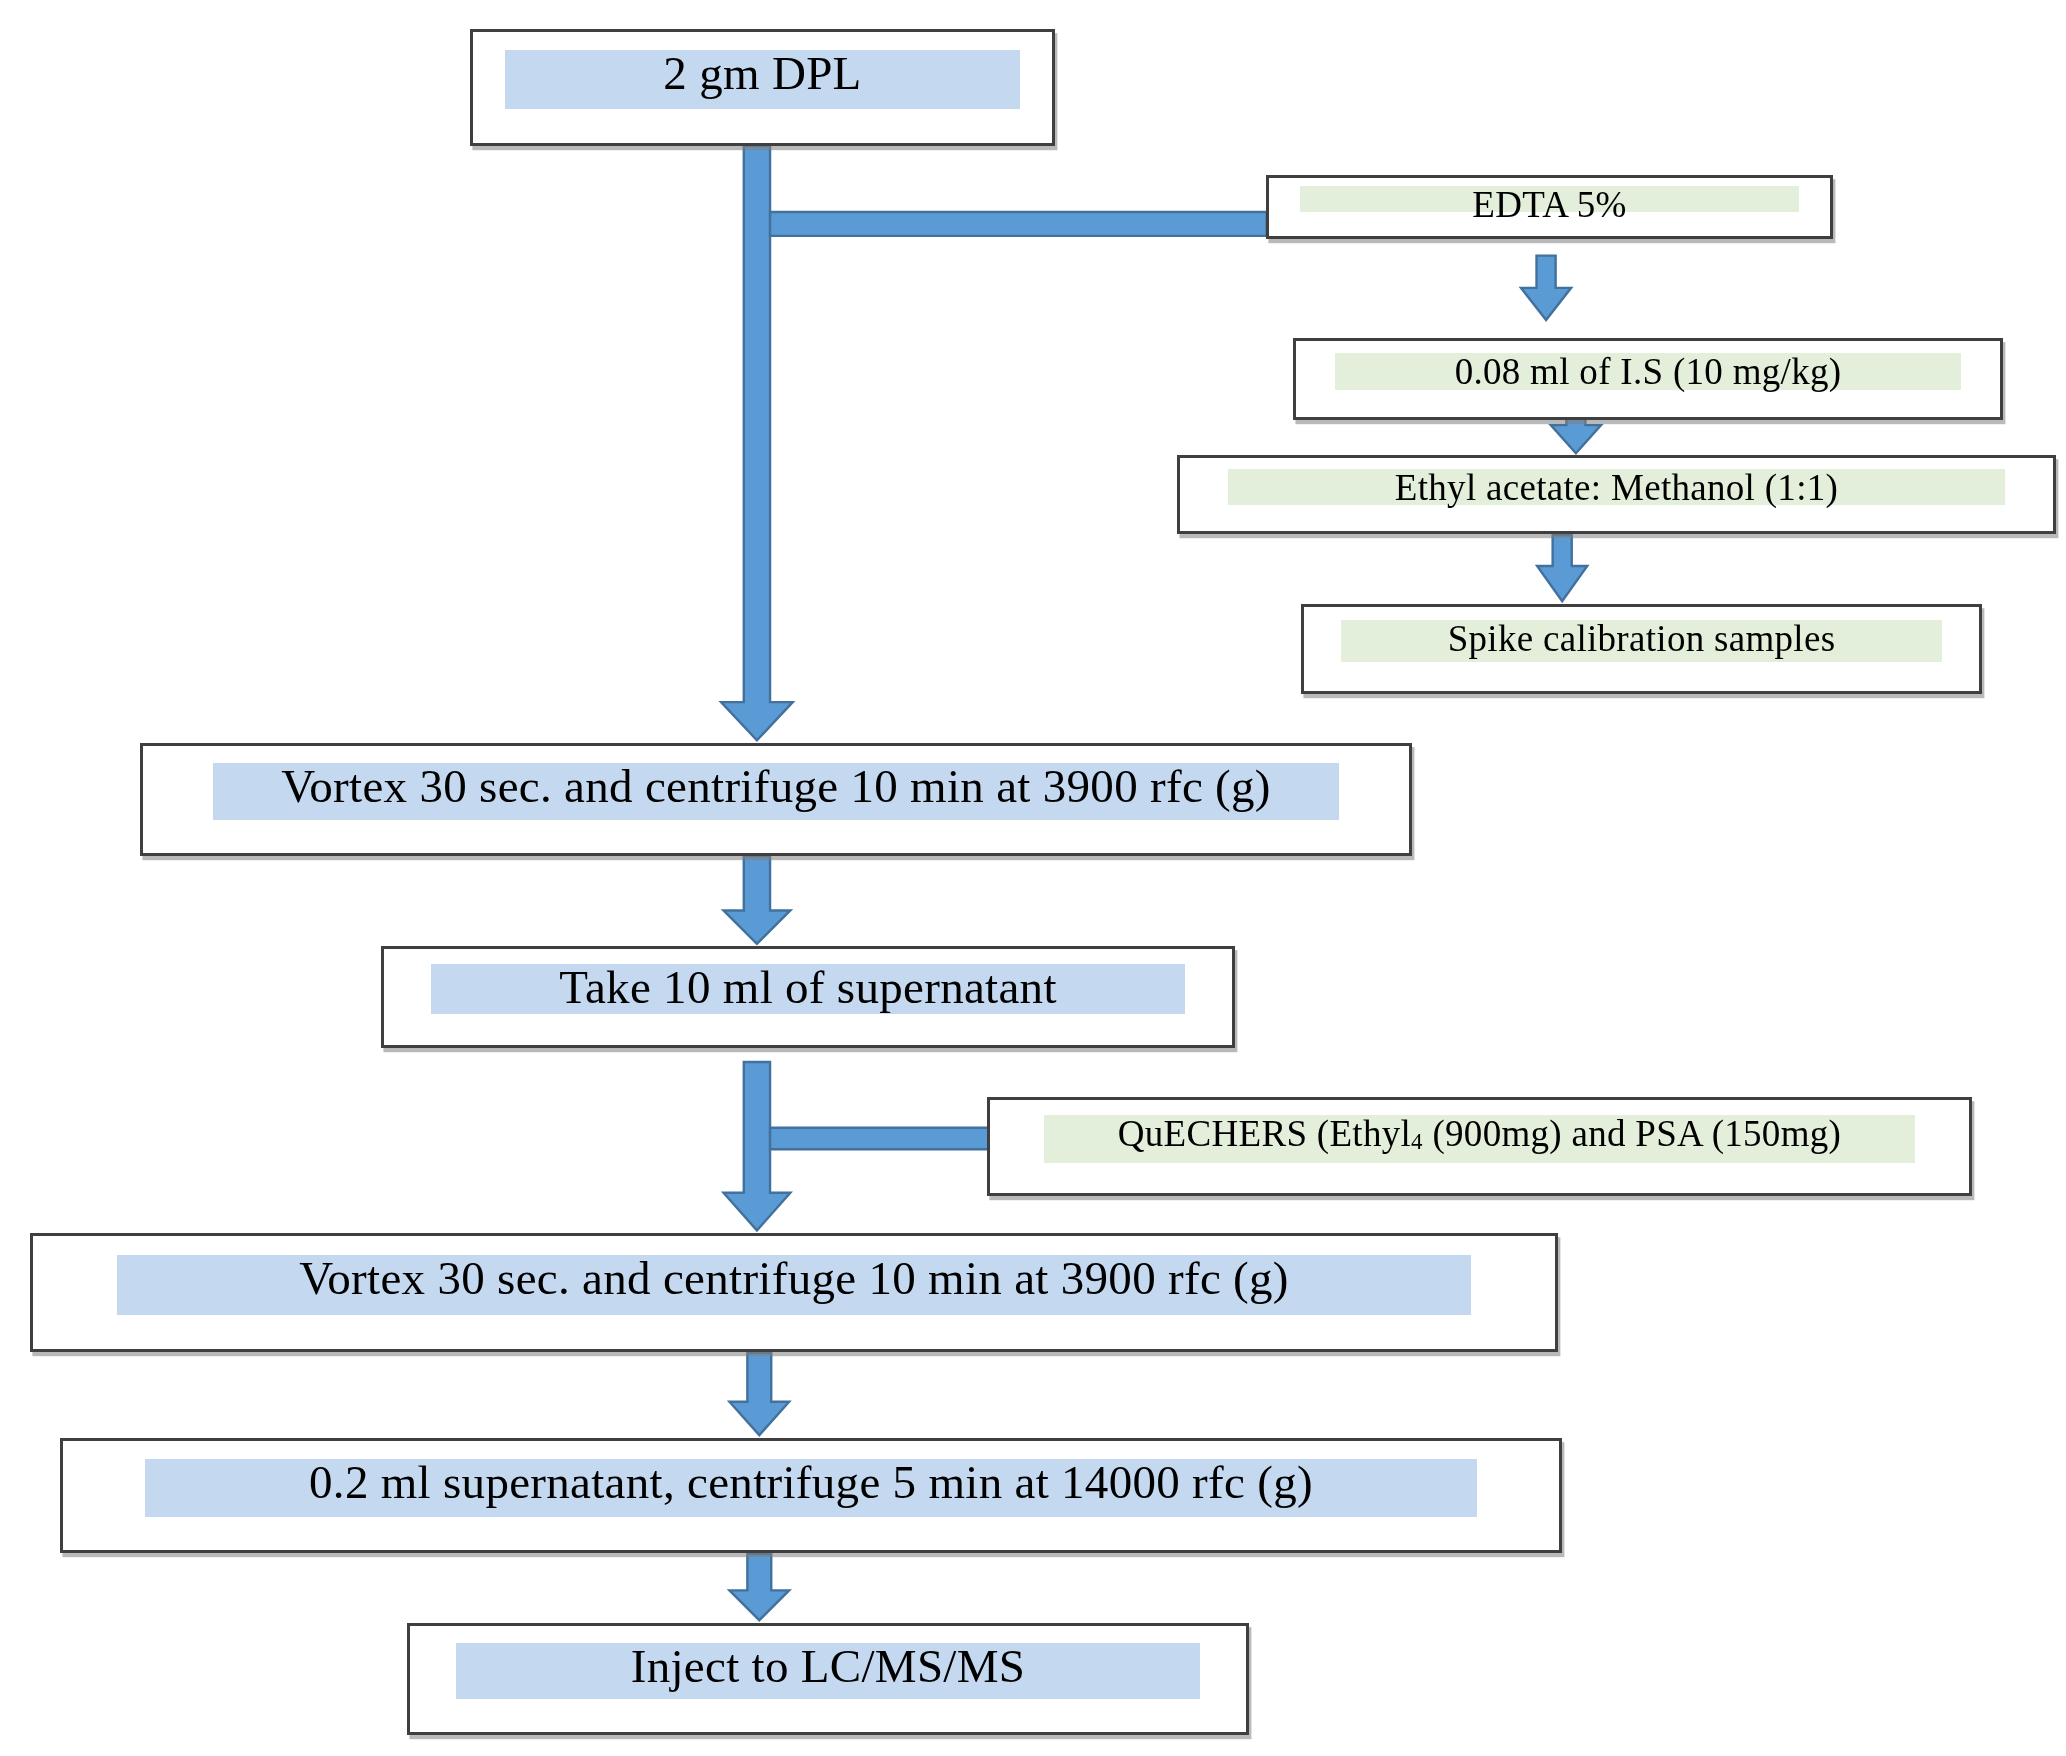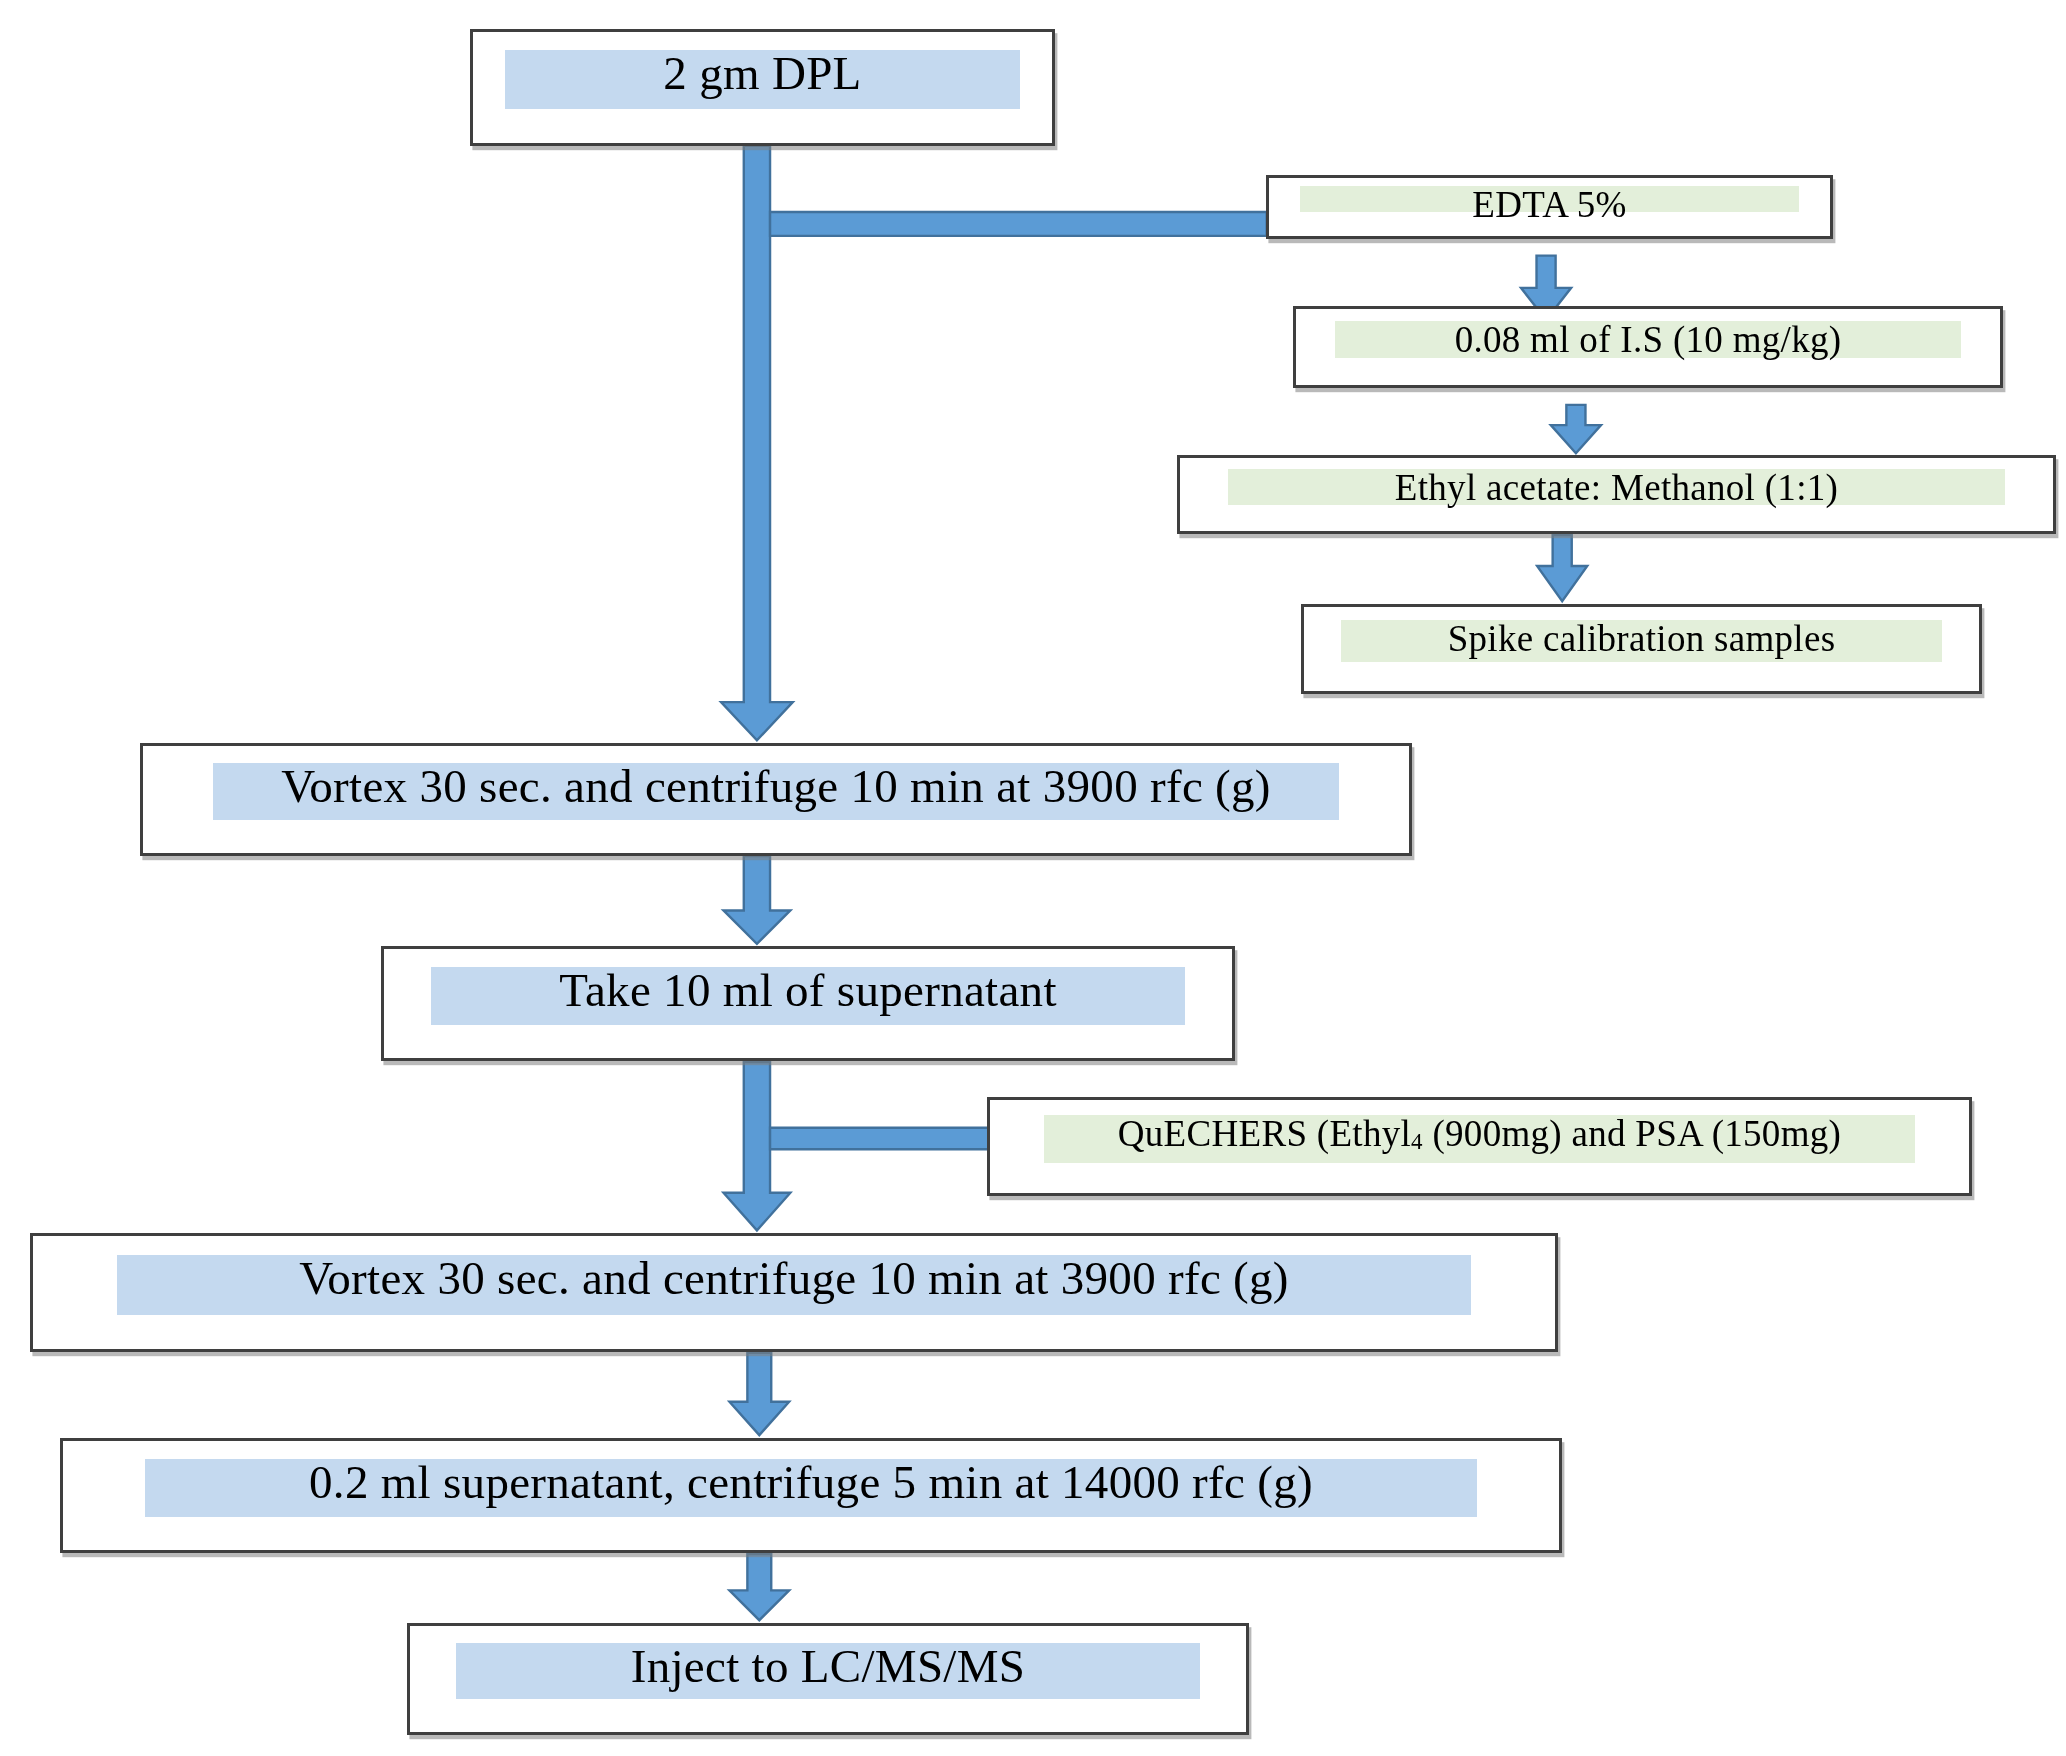--- a/index.html
+++ b/index.html
@@ -68,21 +68,21 @@
       <span class="lbl">2 gm DPL</span>
     </div>
   </div>
 
   <div class="node blue" style="left:140px;top:743px;width:1272px;height:113px">
     <div class="hl">
       <span class="lbl">Vortex 30 sec. and centrifuge 10 min at 3900 rfc (g)</span>
     </div>
   </div>
 
-  <div class="node blue" style="left:381px;top:946px;width:854px;height:115px">
+  <div class="node blue" style="left:381px;top:946px;width:854px;height:102px">
     <div class="hl">
       <span class="lbl">Take 10 ml of supernatant</span>
     </div>
   </div>
 
   <div class="node blue" style="left:30px;top:1233px;width:1528px;height:119px">
     <div class="hl">
       <span class="lbl">Vortex 30 sec. and centrifuge 10 min at 3900 rfc (g)</span>
     </div>
   </div>
@@ -98,21 +98,21 @@
       <span class="lbl">Inject to LC/MS/MS</span>
     </div>
   </div>
 
   <div class="node green" style="left:1266px;top:175px;width:567px;height:64px">
     <div class="hl">
       <span class="lbl">EDTA 5%</span>
     </div>
   </div>
 
-  <div class="node green" style="left:1293px;top:306px;width:710px;height:82px">
+  <div class="node green" style="left:1293px;top:338px;width:710px;height:82px">
     <div class="hl">
       <span class="lbl">0.08 ml of I.S (10 mg/kg)</span>
     </div>
   </div>
 
   <div class="node green" style="left:1177px;top:455px;width:879px;height:79px">
     <div class="hl">
       <span class="lbl">Ethyl acetate: Methanol (1:1)</span>
     </div>
   </div>

